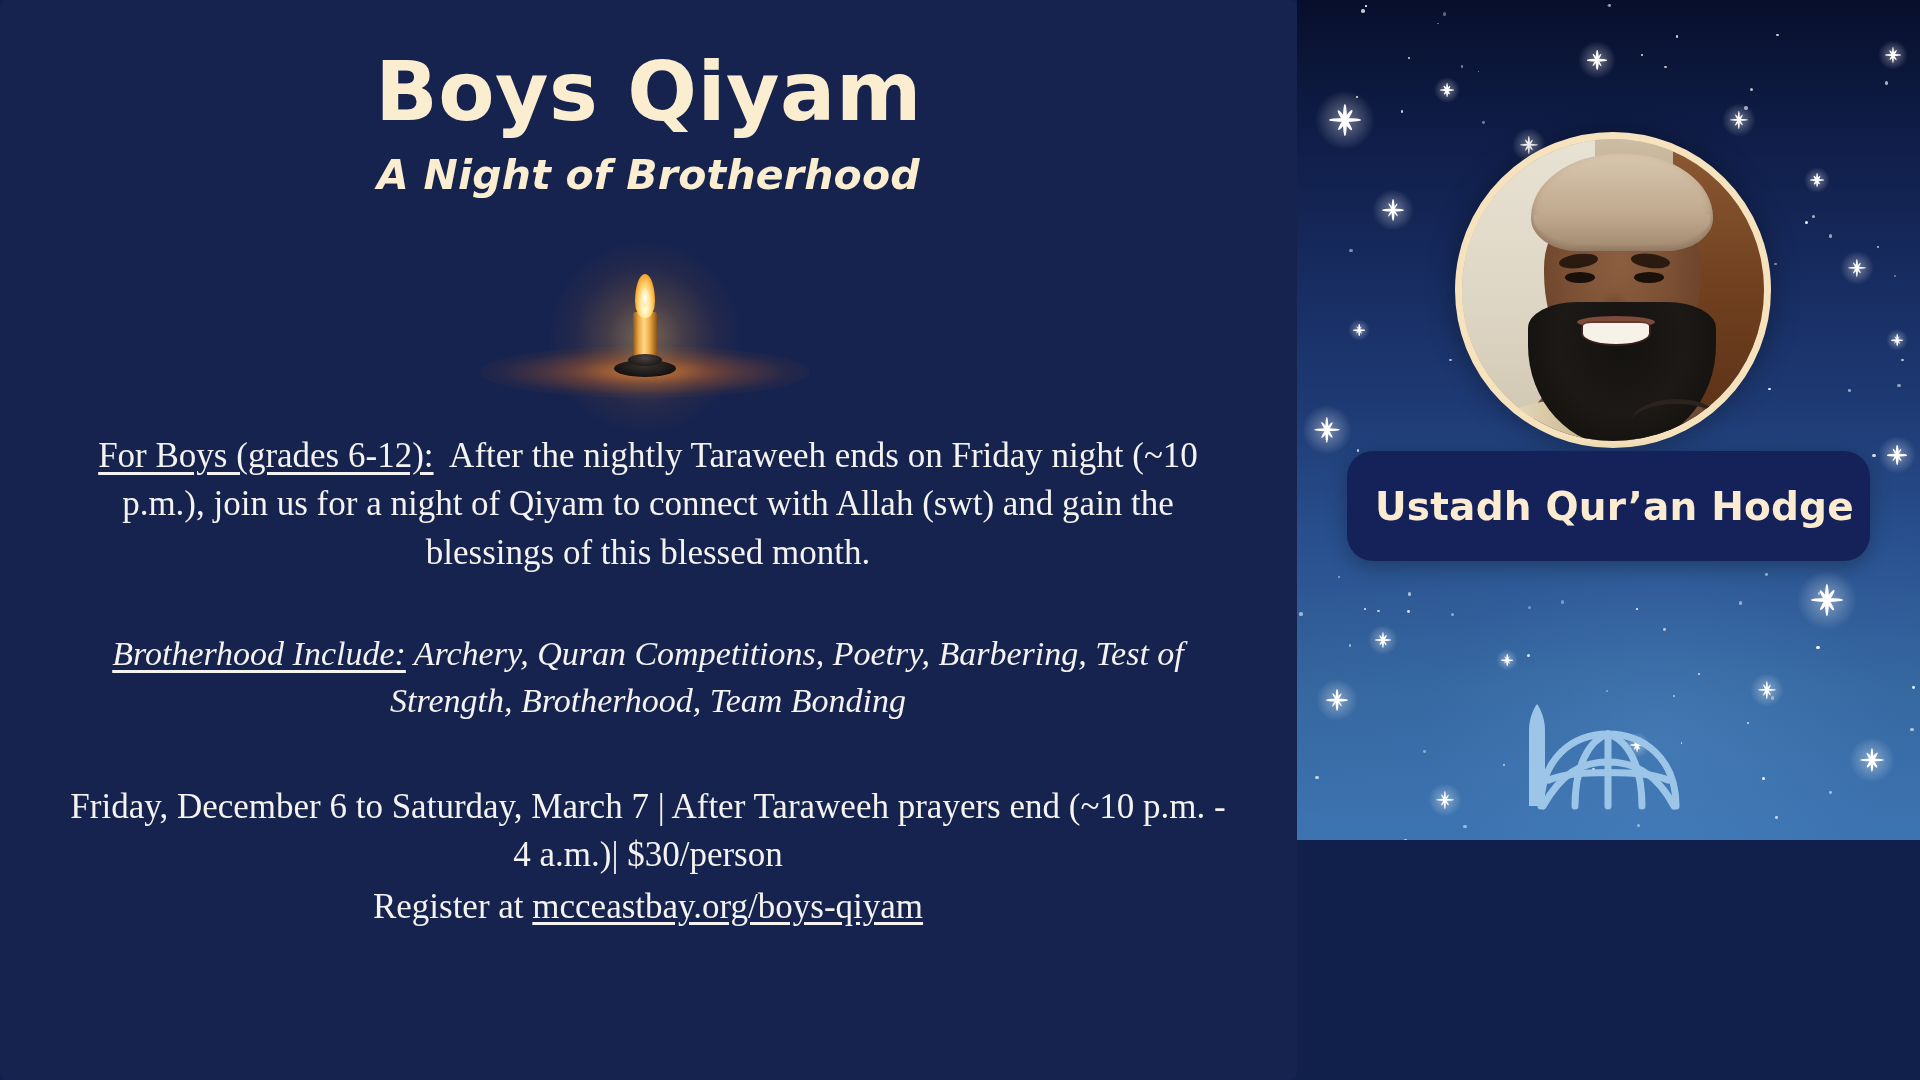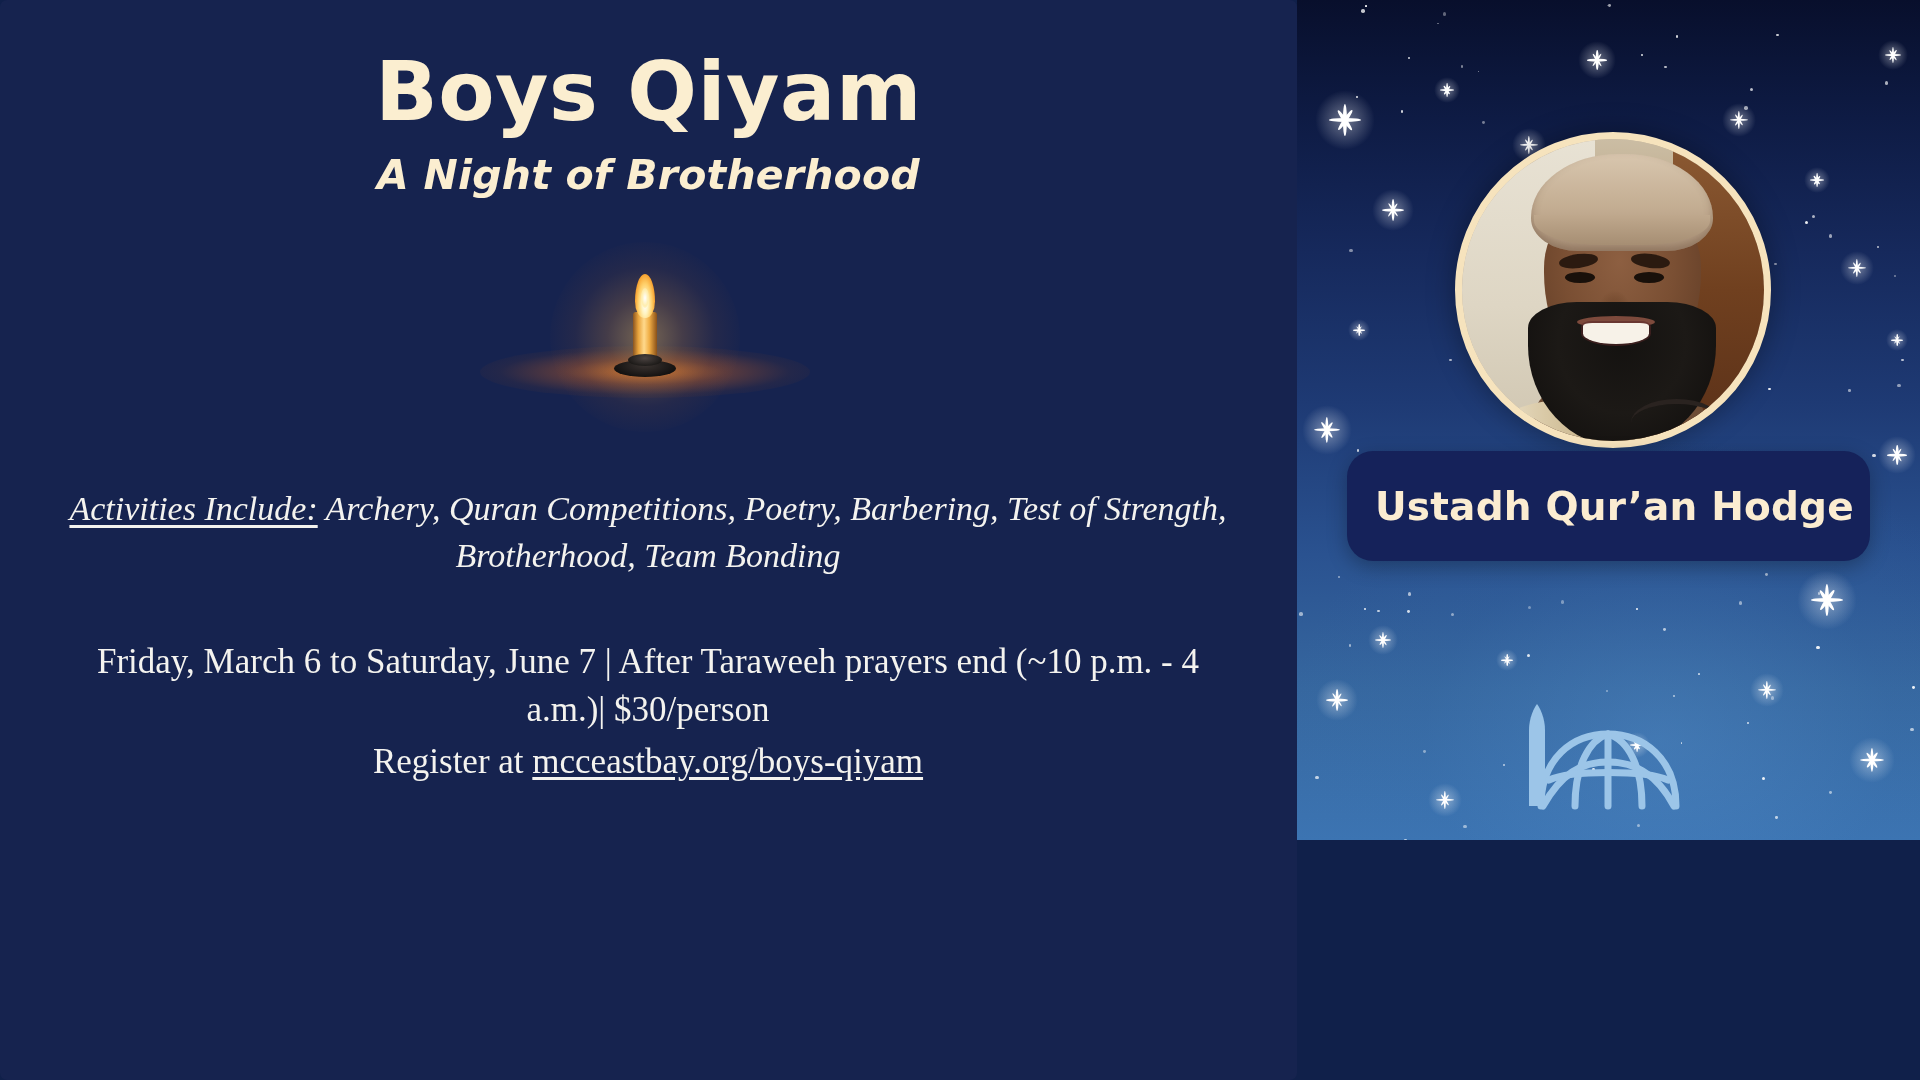--- a/index.html
+++ b/index.html
@@ -429,24 +429,25 @@
         <div class="candle-body"></div>
         <div class="candle-base"></div>
         <div class="candle-base-top"></div>
         <div class="candle-flame"></div>
         <div class="candle-flame-core"></div>
       </div>
     </div>
 
     <div id="left-body">
 
-
-      <p class="para para-activities"><span class="u">Activities Include:</span> <span>Archery, Quran Competitions, Poetry, Barbering, Test of Strength, Brotherhood, Team Bonding</span></p>
-
-      <p class="para para-schedule">Friday, March 6 to Saturday, June 7 | After Taraweeh prayers end (~10 p.m. - 4 a.m.)|  $30/person</p>
+      <p class="para"><span class="u">For Boys (grades 6-12):</span>&nbsp; <span>After the nightly Taraweeh ends on Friday night (~10 p.m.), join us for a night of Qiyam to connect with Allah (swt) and gain the blessings of this blessed month.</span></p>
+
+      <p class="para para-activities"><span class="u">Brotherhood Include:</span> <span>Archery, Quran Competitions, Poetry, Barbering, Test of Strength, Brotherhood, Team Bonding</span></p>
+
+      <p class="para para-schedule">Friday, December 6 to Saturday, March 7 | After Taraweeh prayers end (~10 p.m. - 4 a.m.)|  $30/person</p>
 
       <p class="para para-register"><span>Register at </span><span class="u-link">mcceastbay.org/boys-qiyam</span></p>
 
     </div>
   </div>
 
   <div id="right-panel">
     <div id="right-glow"></div>
     <div id="starfield">
         <div class="star-glow" style="left: 17.6px; top: 89.6px; width: 60.8px; height: 60.8px;"></div>

